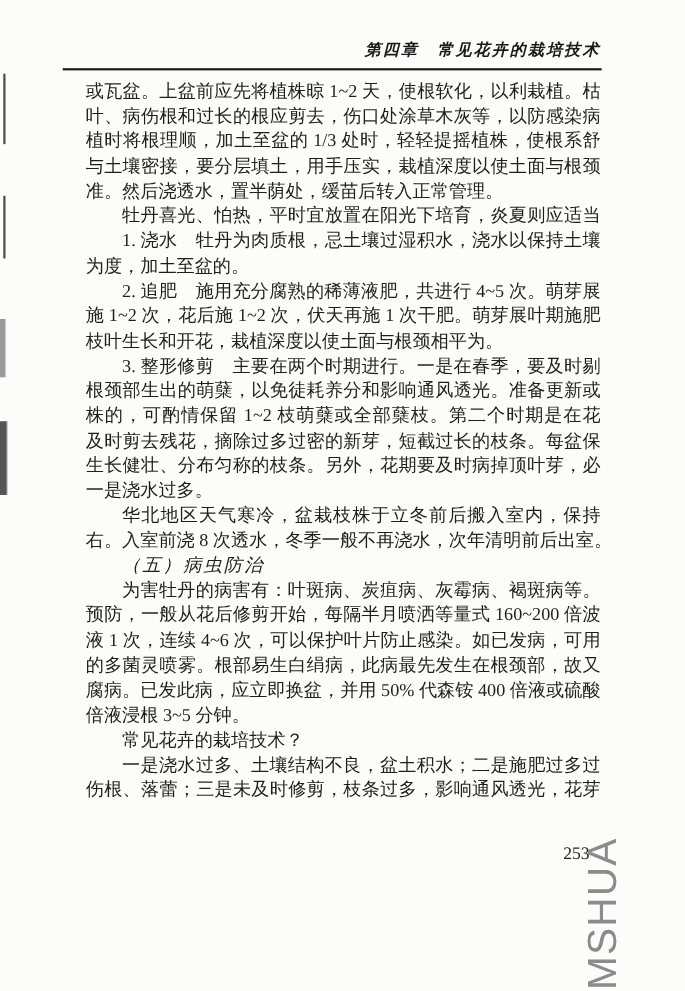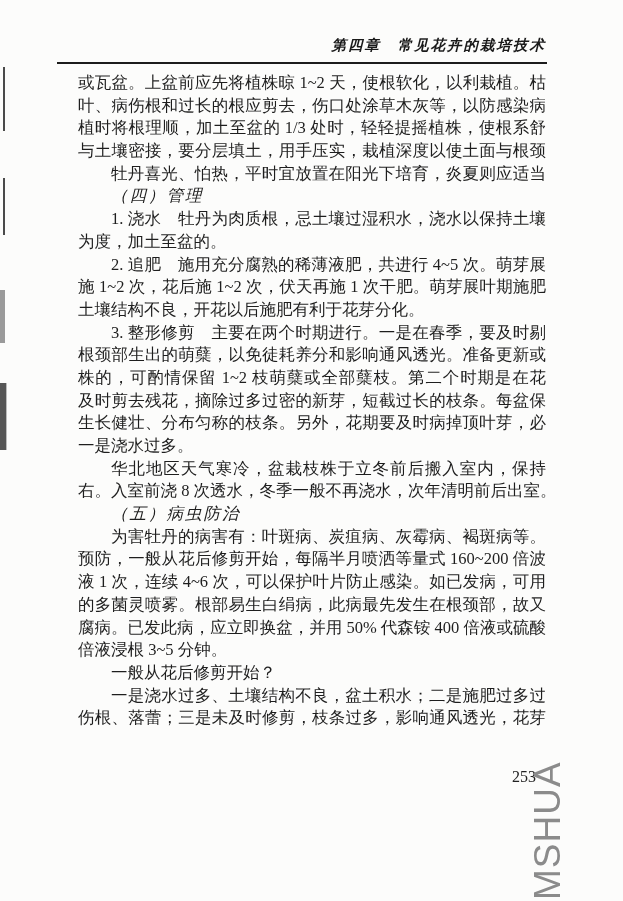--- a/index.html
+++ b/index.html
@@ -110,43 +110,43 @@
   <div class="artifact a4"></div>
 
   <div class="running-head">第四章　常见花卉的栽培技术</div>
   <div class="head-rule"></div>
 
   <div class="body-text" id="body-lines">
       <div class="tline j">或瓦盆。上盆前应先将植株晾 1~2 天，使根软化，以利栽植。枯枝败</div>
       <div class="tline j">叶、病伤根和过长的根应剪去，伤口处涂草木灰等，以防感染病菌。栽</div>
       <div class="tline j">植时将根理顺，加土至盆的 1/3 处时，轻轻提摇植株，使根系舒展，并</div>
       <div class="tline j">与土壤密接，要分层填土，用手压实，栽植深度以使土面与根颈相平为</div>
+      <div class="tline">准。然后浇透水，置半荫处，缓苗后转入正常管理。</div>
       <div class="tline ind j">牡丹喜光、怕热，平时宜放置在阳光下培育，炎夏则应适当遮荫。</div>
-      <div class="tline ind kai">（四）管理</div>
       <div class="tline ind j">1. 浇水　牡丹为肉质根，忌土壤过湿积水，浇水以保持土壤湿润</div>
       <div class="tline">为度，加土至盆的。</div>
       <div class="tline ind j">2. 追肥　施用充分腐熟的稀薄液肥，共进行 4~5 次。萌芽展叶期</div>
       <div class="tline j">施 1~2 次，花后施 1~2 次，伏天再施 1 次干肥。萌芽展叶期施肥促进</div>
-      <div class="tline">土壤结构不良，开花以后施肥有利于花芽分化。</div>
+      <div class="tline">枝叶生长和开花，栽植深度以使土面与根颈相平为。</div>
       <div class="tline ind j">3. 整形修剪　主要在两个时期进行。一是在春季，要及时剔除由</div>
       <div class="tline j">根颈部生出的萌蘖，以免徒耗养分和影响通风透光。准备更新或秋季分</div>
       <div class="tline j">株的，可酌情保留 1~2 枝萌蘖或全部蘖枝。第二个时期是在花后，需</div>
       <div class="tline j">及时剪去残花，摘除过多过密的新芽，短截过长的枝条。每盆保留 4 个</div>
       <div class="tline j">生长健壮、分布匀称的枝条。另外，花期要及时病掉顶叶芽，必要时给</div>
       <div class="tline">一是浇水过多。</div>
       <div class="tline ind j">华北地区天气寒冷，盆栽枝株于立冬前后搬入室内，保持 0℃ 左</div>
       <div class="tline">右。入室前浇 8 次透水，冬季一般不再浇水，次年清明前后出室。</div>
       <div class="tline ind kai">（五）病虫防治</div>
       <div class="tline ind j">为害牡丹的病害有：叶斑病、炭疽病、灰霉病、褐斑病等。应早期</div>
       <div class="tline j">预防，一般从花后修剪开始，每隔半月喷洒等量式 160~200 倍波尔多</div>
       <div class="tline j">液 1 次，连续 4~6 次，可以保护叶片防止感染。如已发病，可用 50%</div>
       <div class="tline j">的多菌灵喷雾。根部易生白绢病，此病最先发生在根颈部，故又称茎基</div>
       <div class="tline j">腐病。已发此病，应立即换盆，并用 50% 代森铵 400 倍液或硫酸铜 100</div>
       <div class="tline">倍液浸根 3~5 分钟。</div>
-      <div class="tline ind">一般从花后修剪开始？</div>
+      <div class="tline ind">常见花卉的栽培技术？</div>
       <div class="tline ind j">一是浇水过多、土壤结构不良，盆土积水；二是施肥过多过浓从而</div>
       <div class="tline j">伤根、落蕾；三是未及时修剪，枝条过多，影响通风透光，花芽过多，</div>
     </div>
 
   <div class="page-number">253</div>
 
   <div class="watermark">MSHUA</div>
 
 </div>
 

